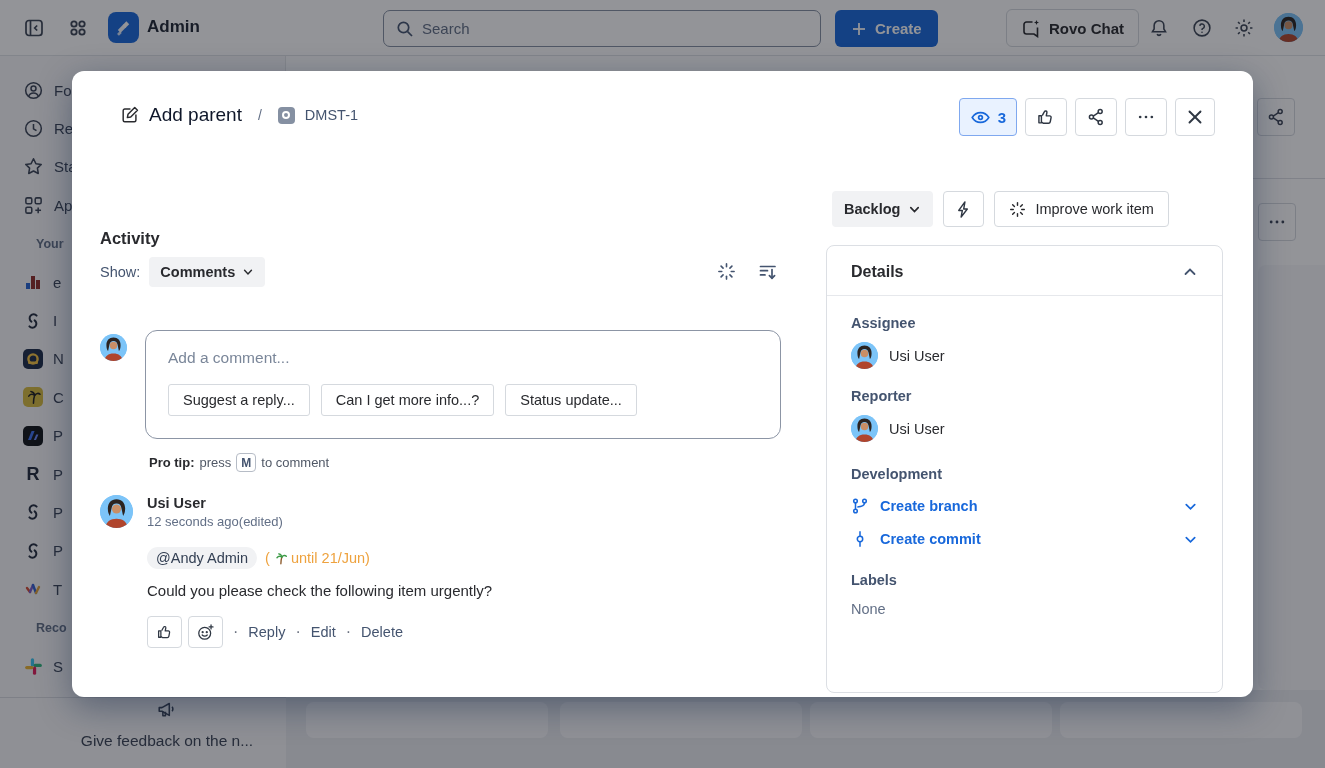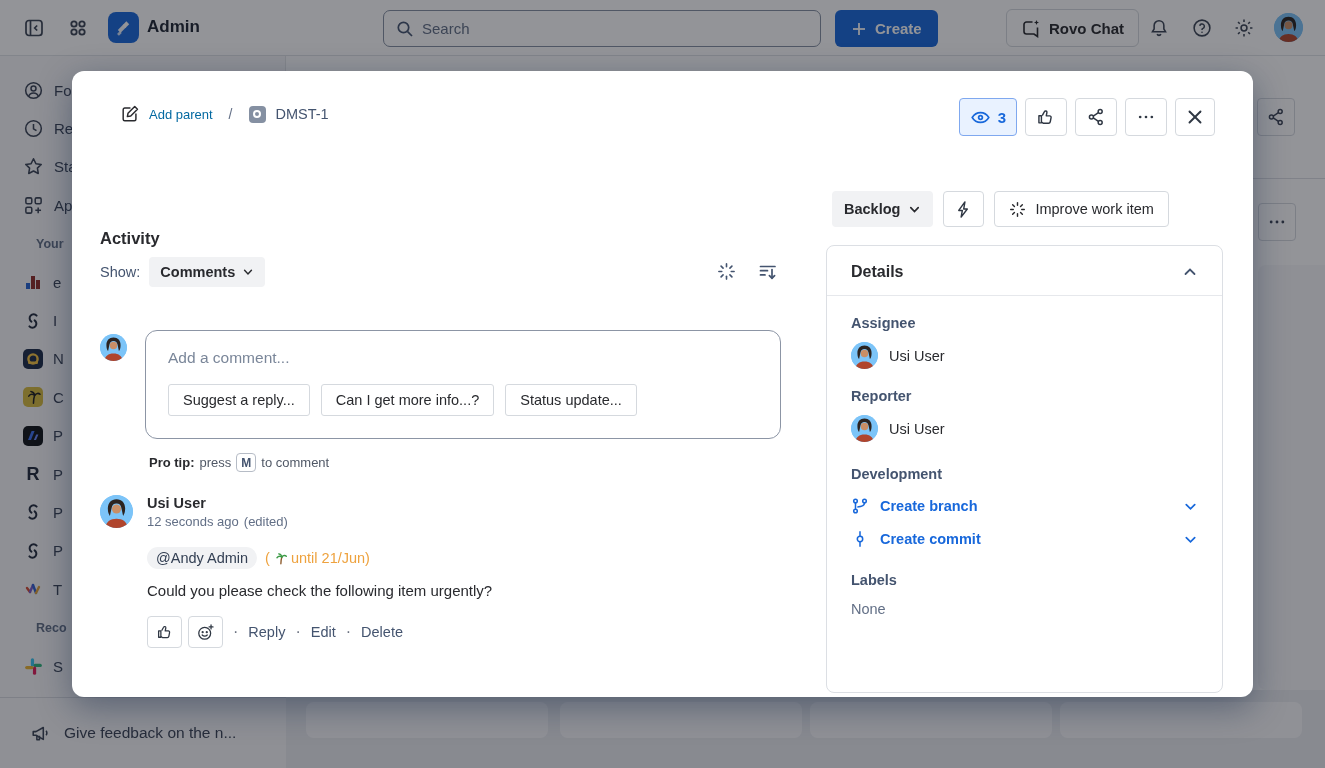--- a/index.html
+++ b/index.html
@@ -19,36 +19,36 @@
   .create-btn { position:absolute; left:835px; top:10px; height:37px; padding:0 16px; background:#1868DB; color:#fff; border:none; border-radius:6px; font-size:15px; font-weight:600; display:flex; align-items:center; gap:8px; font-family:"Liberation Sans",sans-serif;text-align:center; }
   .rovo-btn { position:absolute; left:1006px; top:9px; height:38px; padding:0 14px; background:#fff; border:1px solid #D5D9DE; border-radius:6px; font-size:15px; font-weight:600; color:#292A2E; display:flex; align-items:center; gap:8px; font-family:"Liberation Sans",sans-serif; }
   .avatar { border-radius:50%; overflow:hidden; display:inline-flex; flex:none; background:#7CC4F8; }
 
   .sidebar { position:absolute; left:0; top:56px; width:286px; bottom:0; background:#F7F8F9; border-right:1px solid #E3E5E8; z-index:1; }
   .sb-list { position:absolute; left:0; top:15px; width:100%; }
   .sb-row { height:38.4px; display:flex; align-items:center; padding-left:23px; gap:10px; color:#3B4456; font-size:15px; font-weight:500; }
   .sb-row .sb-ico { width:21px; height:21px; flex:none; display:flex; align-items:center; justify-content:center; color:#3B4456; }
   .sb-section { height:38.4px; display:flex; align-items:center; padding-left:36px; color:#626F86; font-size:12.5px; font-weight:600; }
   .app-tile { width:20px; height:20px; border-radius:5px; display:flex; align-items:center; justify-content:center; overflow:hidden; }
-  .sb-footer { position:absolute; left:0; bottom:0; width:286px; height:71px; background:#F7F8F9; border-top:1px solid #D9DBE0; display:flex; align-items:center; padding-left:30px; gap:12px; z-index:2; color:#3B4456; font-size:15.5px; font-weight:500; }
+  .sb-footer { position:absolute; left:0; bottom:0; width:286px; height:71px; background:#F7F8F9; border-top:1px solid #D9DBE0; display:flex; align-items:center; padding-left:48px; gap:12px; z-index:2; color:#3B4456; font-size:15.5px; font-weight:500;flex-direction:column; }
 
   .main-bg { position:absolute; left:286px; top:56px; right:0; bottom:0; background:#fff; z-index:1; }
   .bg-divider { position:absolute; left:0; top:122px; right:0; height:1px; background:#DCDEE3; }
   .bg-btn { position:absolute; width:38px; height:38px; background:#fff; border:1px solid #D5D9DE; border-radius:4px; display:flex; align-items:center; justify-content:center; color:#3B4454; }
   .bg-right-panel { position:absolute; left:972px; top:209px; width:67px; height:425px; background:#F8F8F9; border-radius:8px 0 0 8px; }
   .bg-dots { position:absolute; left:955px; top:340px; color:#626F86; font-size:14px; font-weight:700; }
   .bg-bottom { position:absolute; left:0; top:634px; right:0; bottom:0; background:#ECEDF1; }
   .bg-col { position:absolute; top:12px; width:242px; height:36px; background:#FAFAFC; border-radius:8px; }
 
   
   .overlay { position:absolute; inset:0; background:rgba(15,17,26,0.45); z-index:50; }
   .modal { position:absolute; left:72px; top:71px; width:1181px; height:626px; background:#fff; border-radius:12px; box-shadow:0 10px 34px rgba(9,30,66,0.4); z-index:100; }
 
   .breadcrumb { position:absolute; left:48px; top:33px; display:flex; align-items:center; gap:10px; }
-  .crumb-link { display:flex; align-items:center; gap:9px; font-size:13px; font-weight:500; color:#0369a1; }
+  .crumb-link { display:flex; align-items:center; gap:9px; font-size:19px; font-weight:500; color:#0f172a; }
   .crumb-sep { color:#626F86; font-size:14px; padding:0 6px; }
   .issue-type { width:17px; height:17px; border-radius:4px; background:#8590A2; display:flex; align-items:center; justify-content:center; }
   .issue-type i { display:block; width:8px; height:8px; border:2px solid #fff; border-radius:50%; }
   .issue-key { font-size:14.5px; color:#44546F; }
 
   .hdr-actions { position:absolute; right:38px; top:27px; display:flex; gap:8px; }
   .hbtn { height:38px; min-width:40px; padding:0 10px; background:#fff; border:1px solid #D5D9DE; border-radius:4px; display:flex; align-items:center; justify-content:center; gap:7px; color:#2F3743; font-family:"Liberation Sans",sans-serif; }
   .hbtn.watching { background:#E9F2FF; border-color:#7FA8EF; color:#1868DB; font-size:15px; font-weight:600; }
 
   .m-left { position:absolute; left:28px; top:158px; width:681px; }
@@ -63,21 +63,21 @@
   .composer-ph { font-size:15.5px; color:#7A8699; }
   .suggest-row { margin-top:17px; display:flex; gap:11px; }
   .pill { height:32px; padding:0 14px; background:#fff; border:1px solid #D5D9DE; border-radius:3px; font-size:14.5px; color:#292A2E; display:flex; align-items:center; font-family:"Liberation Sans",sans-serif; }
   .protip { margin-top:14px; margin-left:49px; font-size:13px; color:#505866; display:flex; align-items:center; gap:5px; }
   .protip b { color:#292A2E; }
   .kbd { display:inline-flex; align-items:center; justify-content:center; min-width:20px; height:19px; border:1px solid #B6BCC6; border-radius:4px; font-size:12px; font-weight:700; color:#44546F; background:#fff; padding:0 4px; }
 
   .comment { margin-top:23px; display:flex; gap:14px; }
   .comment-body { flex:1; }
   .c-author { font-size:14.5px; font-weight:700; color:#292A2E; }
-  .c-time { margin-top:3px; font-size:13px; color:#626F86; display:flex; gap:5px; }
+  .c-time { margin-top:3px; font-size:13px; color:#626F86; display:flex; }
   .c-mention-row { margin-top:18px; display:flex; align-items:center; gap:8px; }
   .mention { background:#F1F2F4; border-radius:12px; padding:3px 9px; font-size:14.5px; color:#344054; }
   .vacation { color:#EEA23E; font-size:14.5px; display:flex; align-items:center; gap:3px; }
   .c-text { margin-top:13px; font-size:15px; color:#292A2E; }
   .c-actions { margin-top:17px; display:flex; align-items:center; gap:6px; }
   .cbtn { width:35px; height:32px; background:#fff; border:1px solid #D5D9DE; border-radius:4px; display:flex; align-items:center; justify-content:center; color:#2F3743; }
   .c-dot { color:#6B7280; padding:0 4px; }
   .c-link { font-size:14.5px; color:#44546F; font-weight:500; }
 
   .status-row { position:absolute; left:760px; top:120px; display:flex; gap:10px; align-items:center; }

